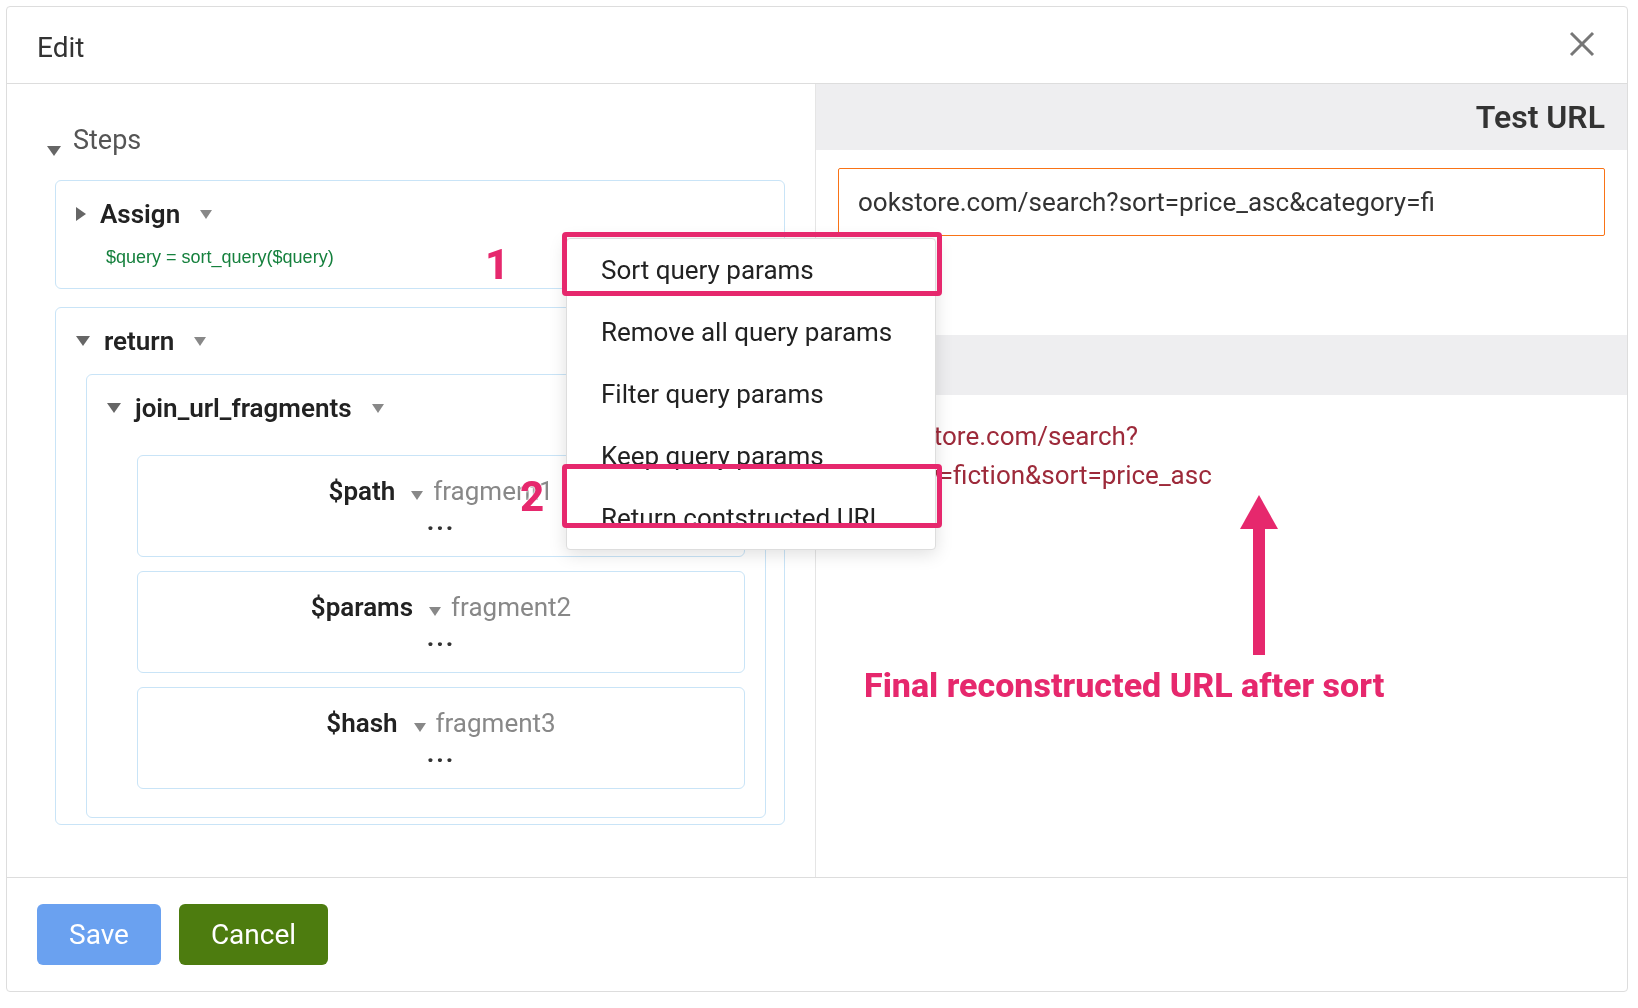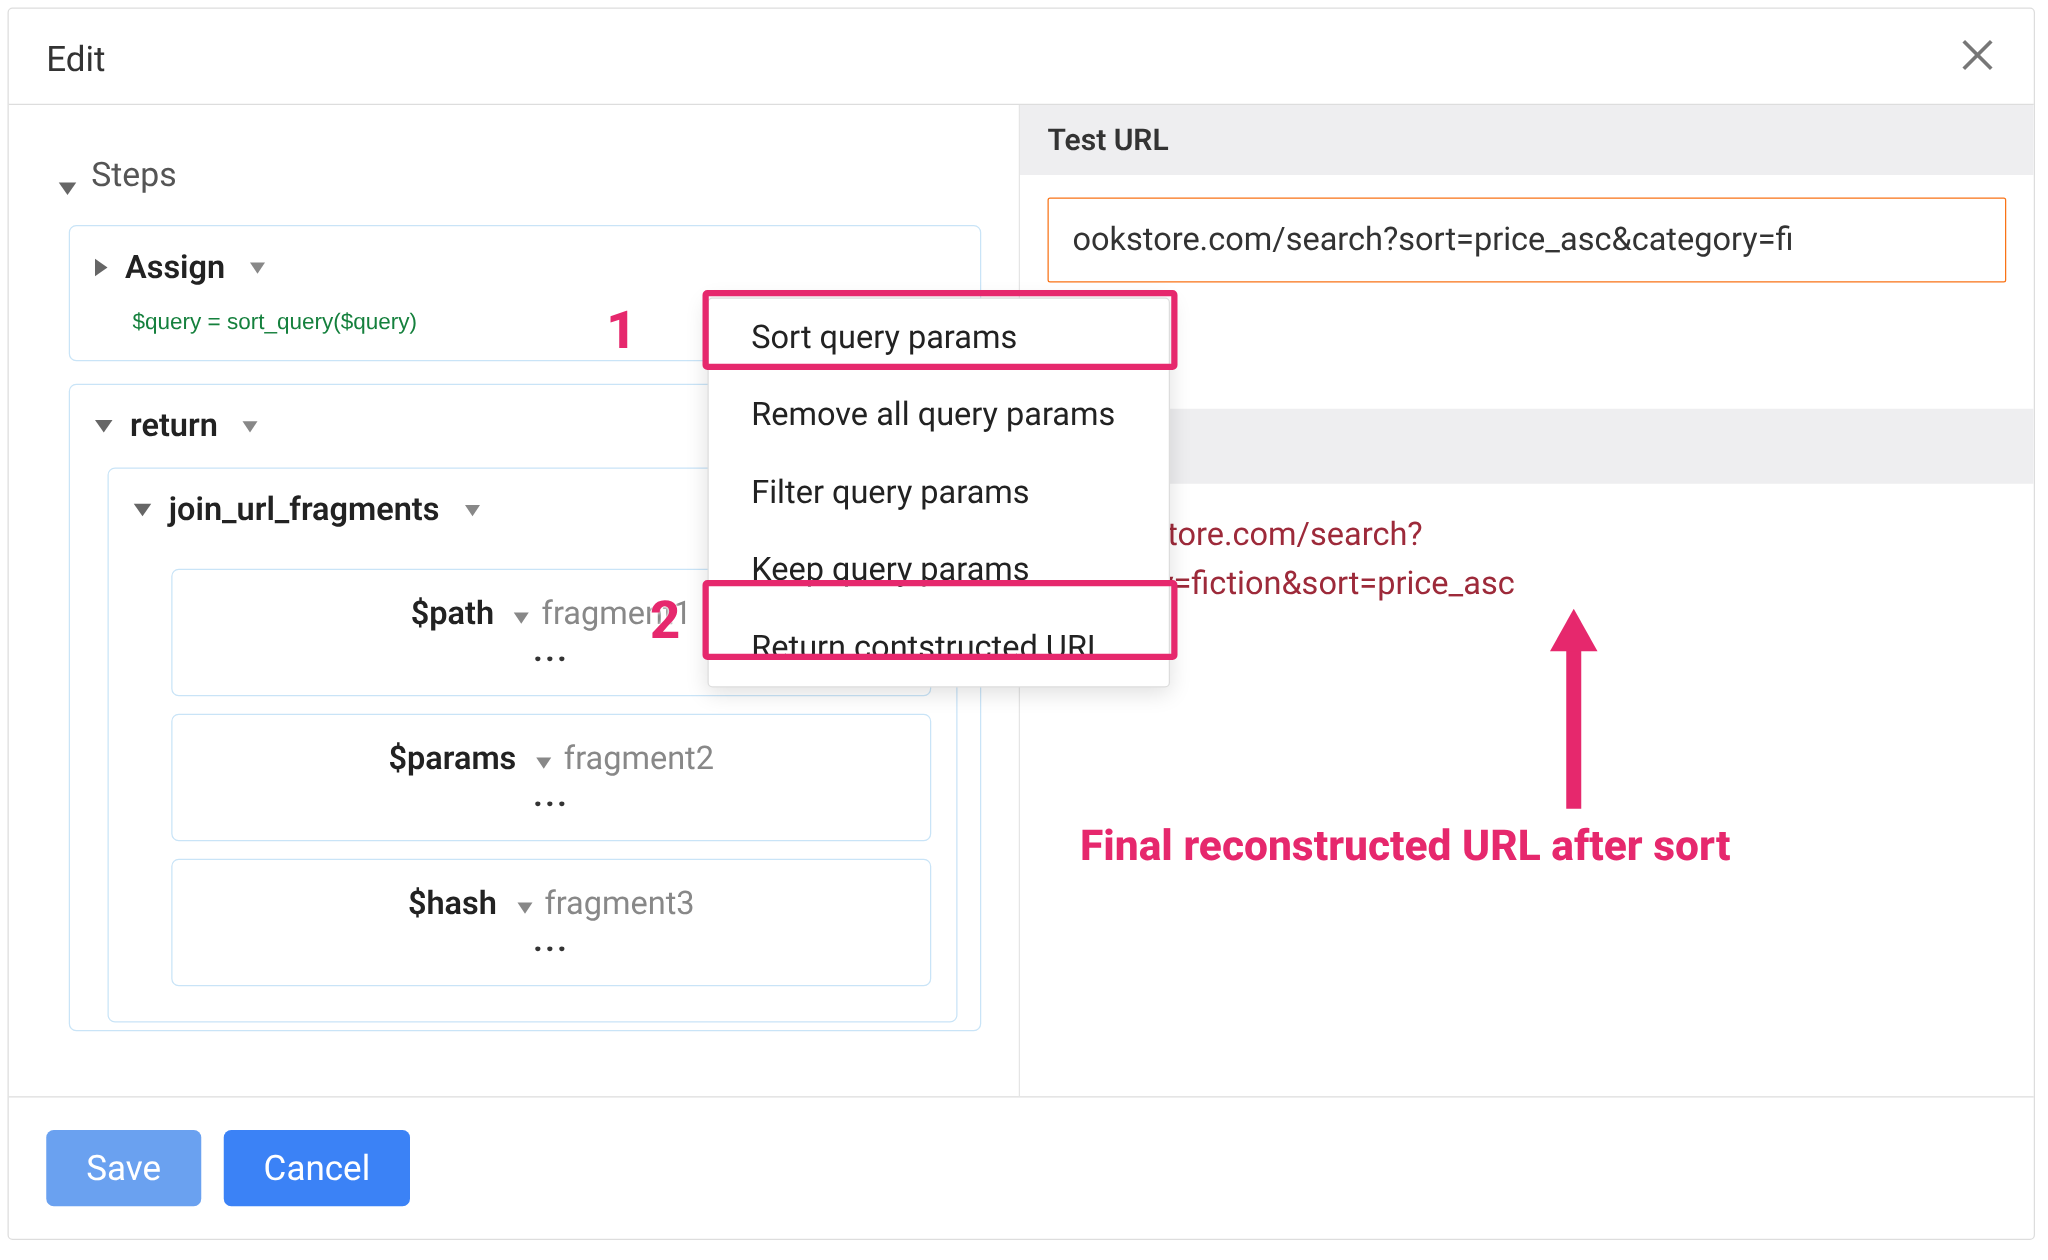--- a/index.html
+++ b/index.html
@@ -4,21 +4,21 @@
 <style>
   * { box-sizing: border-box; margin: 0; padding: 0; font-family: -apple-system, BlinkMacSystemFont, "Segoe UI", Roboto, Helvetica, Arial, sans-serif; }
   body { background: #fff; width: 1638px; height: 1008px; position: relative; }
   .modal { border: 1px solid #ddd; border-radius: 4px; position: absolute; top: 6px; left: 6px; right: 10px; bottom: 16px; display: flex; flex-direction: column; background: #fff; }
   .modal-header { display: flex; align-items: center; justify-content: space-between; padding: 22px 30px 18px 30px; }
   .modal-header h1 { font-size: 28px; font-weight: 400; color: #333; }
   .close-x { font-size: 36px; color: #777; cursor: pointer; line-height: 1; }
   .modal-body { flex: 1; display: flex; border-top: 1px solid #ddd; overflow: hidden; }
   .left-panel { width: 808px; padding: 40px 30px 20px 40px; position: relative; }
   .right-panel { flex: 1; border-left: 1px solid #e5e5e5; display: flex; flex-direction: column; }
-  .right-header { background: #eeeef0; padding: 14px 22px; font-size: 24px; font-weight: 600; color: #333; }
+  .right-header { background: #eeeef0; padding: 14px 22px; font-size: 32px; font-weight: 600; color: #333; text-align: right; }
   .right-content { flex: 1; padding: 18px 22px; position: relative; }
   .url-input { width: 100%; border: 1px solid #f97316; padding: 18px 19px; font-size: 26px; color: #333; border-radius: 2px; white-space: nowrap; overflow: hidden; font-family: inherit; }
   .result-url { font-family: ui-monospace, SFMono-Regular, Menlo, monospace; color: #9d2a3a; font-size: 26px; line-height: 1.5; margin-top: 4px; }
   .steps-heading { display: flex; align-items: flex-end; gap: 12px; color: #555; font-size: 27px; font-weight: 400; margin-bottom: 24px; }
   .chev { display: inline-block; width: 0; height: 0; }
   .chev-down { border-left: 7px solid transparent; border-right: 7px solid transparent; border-top: 10px solid #666; }
   .chev-right { border-top: 7px solid transparent; border-bottom: 7px solid transparent; border-left: 10px solid #666; }
   .chev-small { display: inline-block; width: 0; height: 0; border-left: 6px solid transparent; border-right: 6px solid transparent; border-top: 9px solid #888; margin-left: 6px; }
   .step-block { border: 1px solid #c9e4f7; border-radius: 6px; margin-bottom: 18px; padding: 0; background: #fff; margin-left: 8px; }
   .step-header-row { display: flex; align-items: center; padding: 18px 20px; gap: 14px; }
@@ -34,21 +34,21 @@
   .frag-var { font-size: 26px; font-weight: 600; color: #222; }
   .frag-label { font-size: 26px; color: #888; }
   .nested-children { padding-bottom: 14px; }
   .dropdown { position: absolute; top: 154px; left: 559px; width: 370px; background: #fff; border: 1px solid #ddd; border-radius: 4px; box-shadow: 0 4px 18px rgba(0,0,0,0.13); z-index: 50; padding-left: 12px; }
   .dropdown-item { padding: 16px 22px; font-size: 26px; color: #222; cursor: pointer; }
   .hilite { position: absolute; border: 5px solid #e6286d; border-radius: 4px; pointer-events: none; z-index: 60; }
   .anno-num { position: absolute; font-size: 42px; font-weight: 800; color: #e6286d; text-shadow: 0 0 3px #fff, 0 0 3px #fff; z-index: 61; }
   .modal-footer { border-top: 1px solid #ddd; padding: 26px 30px; display: flex; gap: 18px; }
   .btn { padding: 14px 32px; font-size: 28px; border: none; border-radius: 6px; cursor: pointer; }
   .btn-save { background: #6aa1f0; color: #fff; }
-  .btn-cancel { background: #3b82f6; color: #fff; }
+  .btn-cancel { background: #4d7c0f; color: #fff; }
   .arrow-svg { position: absolute; }
   .anno-text { position: absolute; font-size: 34px; font-weight: 800; color: #e6286d; text-shadow: 1px 1px 0 #fff, -1px -1px 0 #fff, 1px -1px 0 #fff, -1px 1px 0 #fff; white-space: nowrap; }
   .spacer-panel { background: #eeeef0; height: 60px; }
 </style>
 </head>
 <body>
 
 <div class="modal">
   <div class="modal-header">
     <h1>Edit</h1>

